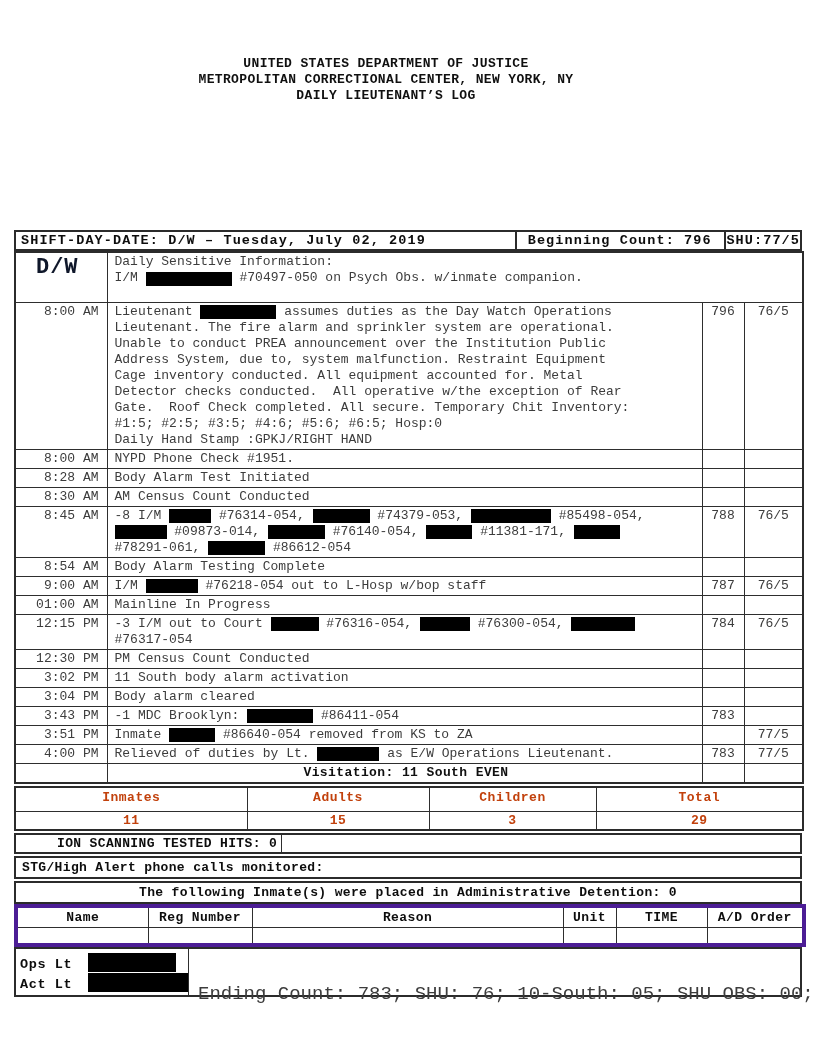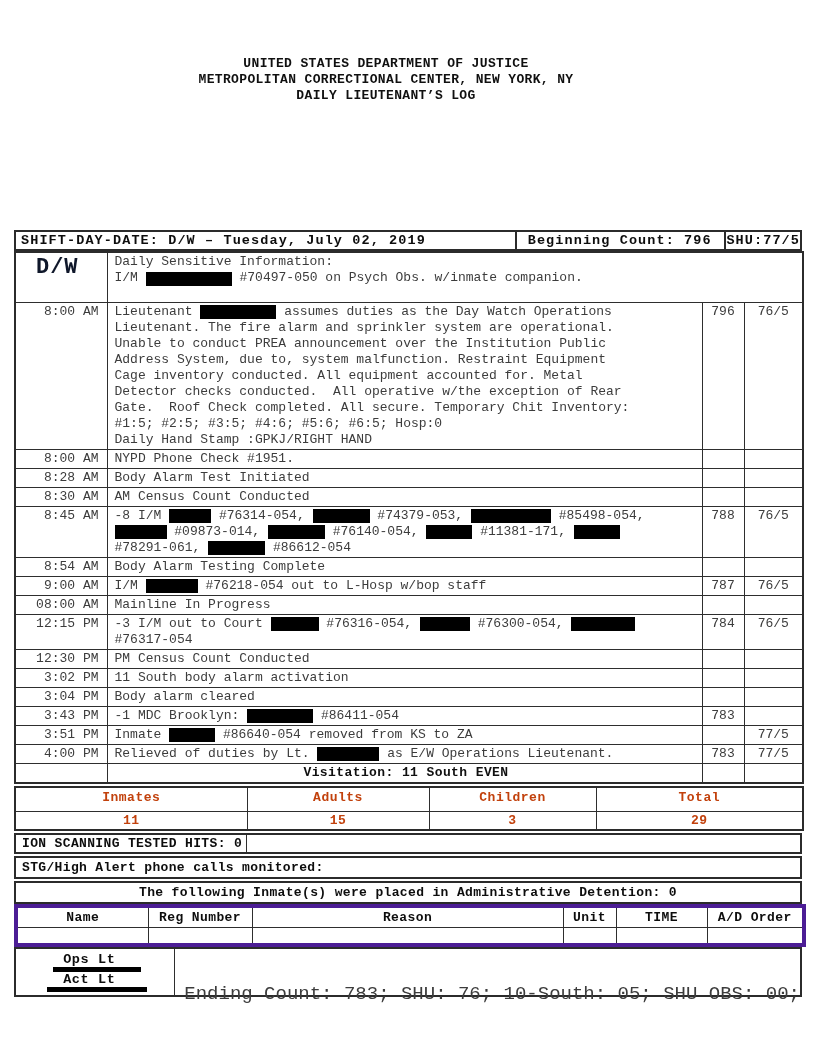--- a/index.html
+++ b/index.html
@@ -55,20 +55,21 @@
   }
   table.visit td { border:1px solid #2e2e2e; text-align:center; font-weight:bold; color:#c2410c; letter-spacing:.5px; }
   table.visit tr.hdr td { height:25px; vertical-align:top; padding-top:2px; }
   table.visit tr.val td { height:18px; vertical-align:top; padding-top:1px; }
 
   
   .strip {
     margin:2px 0 0 14px; width:788px; border:2px solid #2b2b2b;
     font-weight:bold; font-size:13px; letter-spacing:.35px; color:#0d0d0d;
     line-height:15px;
+    padding-left:35px;
   }
   .strip.split { display:flex; }
   .strip.split .left { width:231px; border-right:1px solid #2e2e2e; padding:1px 0 1px 6px; }
   .strip.split .right { flex:1; }
   .strip.plain { padding:2px 0 2px 6px; }
   .strip.centered { padding:2px 0; text-align:center; }
 
   
   table.det {
     margin-left:14px; width:788px; border-collapse:collapse; table-layout:fixed;
@@ -77,21 +78,21 @@
   table.det td { border:1px solid #2e2e2e; text-align:center; }
   table.det tr.hdr td { font-weight:bold; color:#0d0d0d; letter-spacing:.4px; height:21px; vertical-align:middle; }
   table.det tr.empty td { height:18px; }
 
   
   .ops-box {
     margin-left:14px; width:788px; height:50px;
     border:2px solid #2b2b2b; display:flex;
   }
   .ops-box .names { width:192px; padding:3px 0 0 4px; }
-  .ops-box .name-line { display:flex; align-items:center; height:20px;flex-direction:column; }
+  .ops-box .name-line { display:flex; align-items:flex-end; height:20px; }
   .ops-box .name-label { font-weight:bold; color:#0d0d0d; font-size:13.5px; letter-spacing:.6px; width:68px; }
   .ops-box .name-redact { display:block; background:#000; height:19px; }
   .ops-box .summary { flex:1; border-left:1px solid #2e2e2e; padding:3px 0 0 9px; font-size:19px; color:#3c3c3c; line-height:17px; white-space:pre; }
 
   
   .footer-id {
     margin-top:6px; width:802px; text-align:right; padding-right:80px;
     font-family:"Liberation Sans","DejaVu Sans",sans-serif;
     font-size:11px; color:#2b2b2b;
   }
@@ -188,21 +189,21 @@
         </tr>
         <tr>
           <td class="time">9:00 AM</td>
           <td class="content">
             <div class="line">I/M <span class="redact" style="width: 52px;"></span> #76218-054 out to L-Hosp w/bop staff</div>
           </td>
           <td class="count">787</td>
           <td class="shu">76/5</td>
         </tr>
         <tr>
-          <td class="time">08:00 AM</td>
+          <td class="time">01:00 AM</td>
           <td class="content">
             <div class="line">Mainline In Progress</div>
           </td>
           <td class="count"></td>
           <td class="shu"></td>
         </tr>
         <tr>
           <td class="time">12:15 PM</td>
           <td class="content">
             <div class="line">-3 I/M out to Court <span class="redact" style="width: 48px;"></span> #76316-054, <span class="redact" style="width: 50px;"></span> #76300-054, <span class="redact" style="width: 64px;"></span></div>

